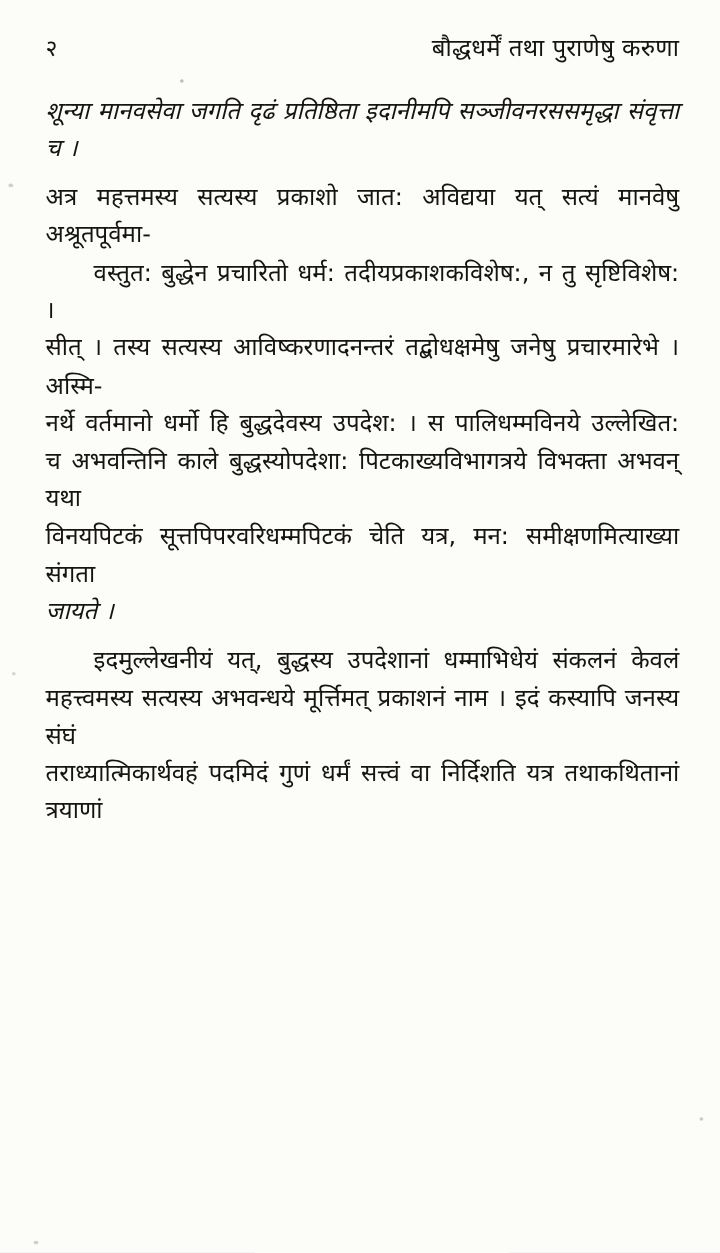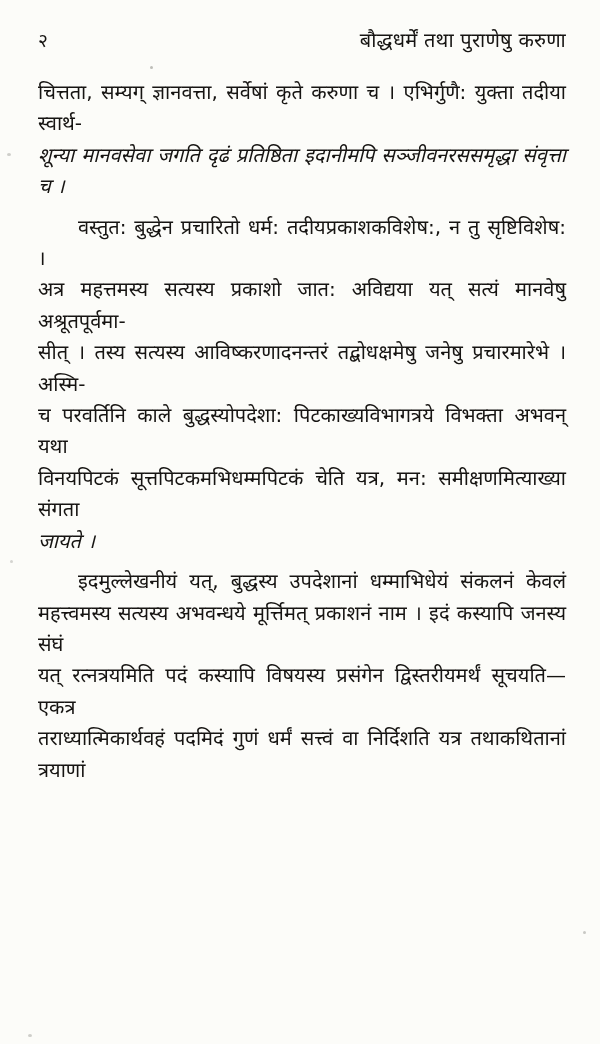--- a/index.html
+++ b/index.html
@@ -64,35 +64,34 @@
 </head>
 <body>
 
 <div class="page">
   <div class="header">
     <span class="page-number">२</span>
     <span class="running-title">बौद्धधर्में तथा पुराणेषु करुणा</span>
   </div>
   <div class="body-text" id="body-text">
       <div class="para">
-        <div class="line">चित्तता, सम्यग् ज्ञानवत्ता, सर्वेषां कृते करुणा च । एभिर्गुणै: युक्ता तदीया स्वार्थ-</div>
         <div class="line last">शून्या मानवसेवा जगति दृढं प्रतिष्ठिता इदानीमपि सञ्जीवनरससमृद्धा संवृत्ता च ।</div>
       </div>
       <div class="para">
+        <div class="line">अत्र महत्तमस्य सत्यस्य प्रकाशो जात: अविद्यया यत् सत्यं मानवेषु अश्रूतपूर्वमा-</div>
         <div class="line first indented">वस्तुत: बुद्धेन प्रचारितो धर्म: तदीयप्रकाशकविशेष:,  न तु सृष्टिविशेष: ।</div>
-        <div class="line">अत्र महत्तमस्य सत्यस्य प्रकाशो जात: अविद्यया यत् सत्यं मानवेषु अश्रूतपूर्वमा-</div>
         <div class="line">सीत् । तस्य सत्यस्य आविष्करणादनन्तरं तद्बोधक्षमेषु जनेषु प्रचारमारेभे । अस्मि-</div>
-        <div class="line">च परवर्तिनि काले बुद्धस्योपदेशा: पिटकाख्यविभागत्रये विभक्ता अभवन् यथा</div>
-        <div class="line">विनयपिटकं सूत्तपिटकमभिधम्मपिटकं चेति यत्र, मन: समीक्षणमित्याख्या संगता</div>
+        <div class="line">नर्थे वर्तमानो धर्मो हि बुद्धदेवस्य उपदेश: । स पालिधम्मविनये उल्लेखित:</div>
+        <div class="line">च अभवन्तिनि काले बुद्धस्योपदेशा: पिटकाख्यविभागत्रये विभक्ता अभवन् यथा</div>
+        <div class="line">विनयपिटकं सूत्तपिपरवरिधम्मपिटकं चेति यत्र, मन: समीक्षणमित्याख्या संगता</div>
         <div class="line last">जायते ।</div>
       </div>
       <div class="para">
         <div class="line first indented">इदमुल्लेखनीयं यत्, बुद्धस्य उपदेशानां धम्माभिधेयं संकलनं केवलं</div>
         <div class="line">महत्त्वमस्य सत्यस्य अभवन्धये मूर्त्तिमत् प्रकाशनं नाम । इदं कस्यापि जनस्य संघं</div>
-        <div class="line">यत् रत्नत्रयमिति पदं कस्यापि विषयस्य प्रसंगेन द्विस्तरीयमर्थं सूचयति—एकत्र</div>
         <div class="line">तराध्यात्मिकार्थवहं पदमिदं गुणं धर्मं सत्त्वं वा निर्दिशति यत्र तथाकथितानां त्रयाणां</div>
       </div>
     </div>
 
   <span class="speck speck1"></span>
   <span class="speck speck2"></span>
   <span class="speck speck3"></span>
   <span class="speck speck4"></span>
   <span class="speck speck5"></span>
 </div>

